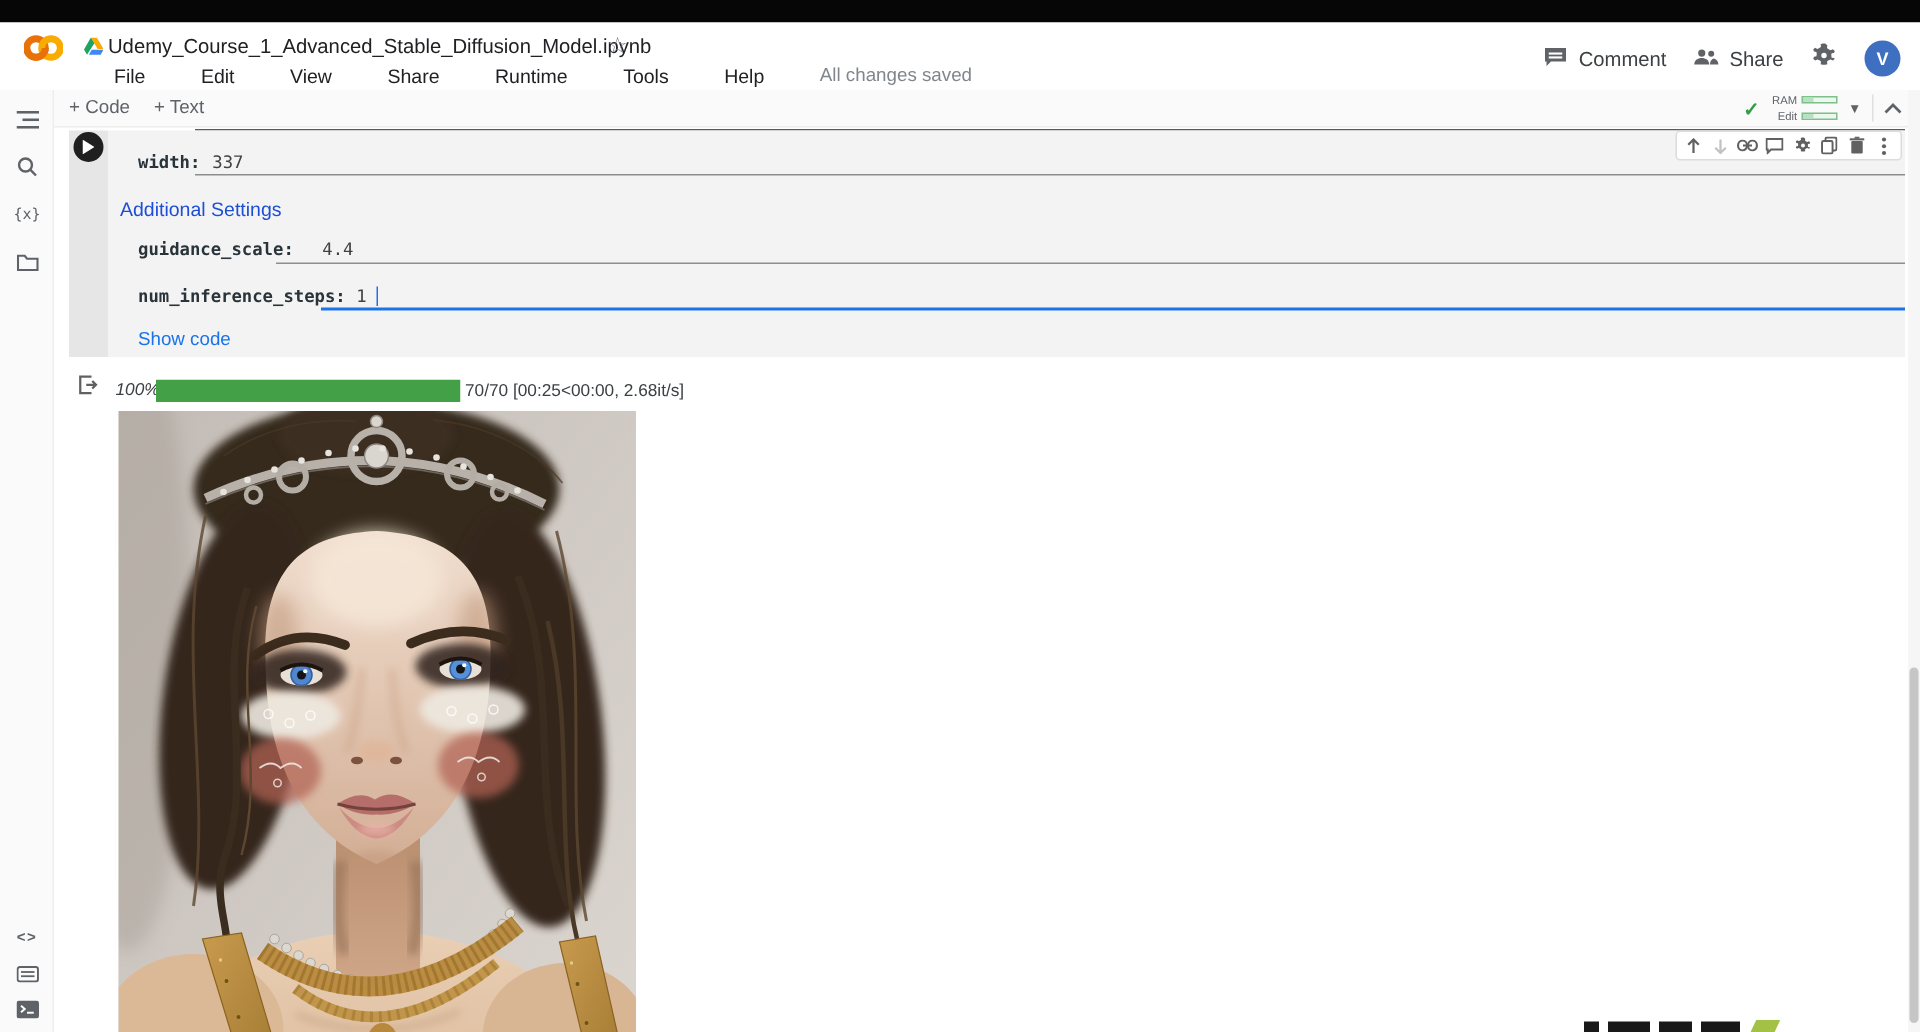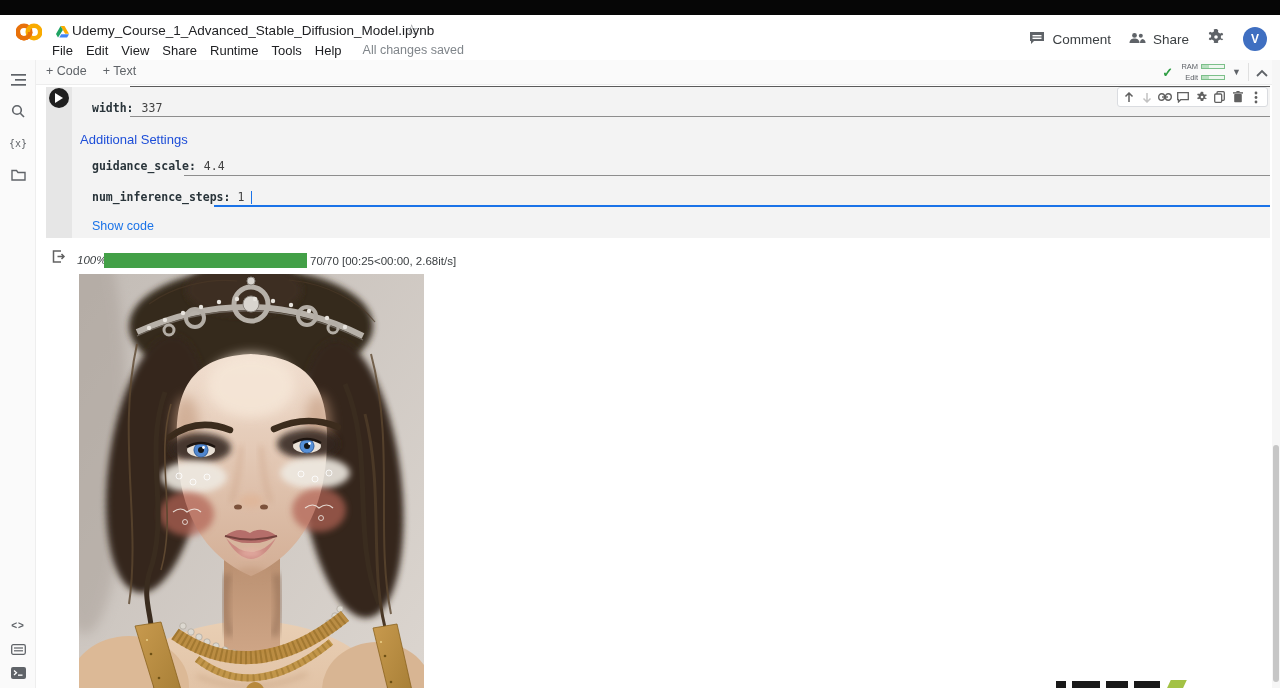--- a/index.html
+++ b/index.html
@@ -8,21 +8,21 @@
   .abs { position:absolute; }
 
   
   .top-strip { left:0; top:0; width:1280px; height:15px; background:#060606; }
 
   
   .header { left:0; top:15px; width:1280px; height:45px; background:#fff; }
   .nb-title { left:72px; top:8px; font-size:13.5px; color:#202124; white-space:nowrap; }
   .star { left:405px; top:6px; font-size:15px; color:#80868b; }
   .menubar { left:52px; top:28px; display:flex; gap:13px; font-size:13px; color:#202124; }
-  .menubar span { cursor:default; }
+  .menubar span { cursor:default;margin-left:24px; }
   .save-status { color:#80868b; font-size:12.5px; margin-left:8px; }
   .hdr-right { right:13px; top:12px; display:flex; align-items:center; gap:18px; }
   .hdr-btn { display:flex; align-items:center; gap:7px; font-size:13.5px; color:#3c4043; }
   .avatar { width:24px; height:24px; border-radius:50%; background:#3f6fc1; color:#fff;
             font-size:12px; font-weight:bold; display:flex; align-items:center; justify-content:center; }
 
   
   .toolbar { left:0; top:60px; width:1280px; height:25px; background:#fafafa; border-bottom:1px solid #ededed; }
   .add-btns { left:46px; top:4px; display:flex; gap:16px; font-size:12.5px; color:#5f6368; }
   .res-cluster { right:12px; top:2px; display:flex; align-items:center; gap:7px; }
@@ -226,21 +226,21 @@
   </div>
 
   <div class="abs" style="left:92px;top:101px;display:flex;gap:8px;align-items:baseline">
     <span class="f-label">width:</span>
     <span class="f-value">337</span>
   </div>
   <div class="abs u-line" style="left:130px;top:116px;width:1140px"></div>
 
   <div class="abs section-label" style="left:80px;top:132px">Additional Settings</div>
 
-  <div class="abs" style="left:92px;top:159px;display:flex;gap:8px;align-items:baseline">
+  <div class="abs" style="left:92px;top:159px;display:flex;gap:19px;align-items:baseline">
     <span class="f-label">guidance_scale:</span>
     <span class="f-value">4.4</span>
   </div>
   <div class="abs u-line" style="left:184px;top:175px;width:1086px"></div>
 
   <div class="abs" style="left:92px;top:190px;display:flex;gap:7px;align-items:center">
     <span class="f-label">num_inference_steps:</span>
     <span class="f-value">1</span>
     <span class="caret-bar"></span>
   </div>

